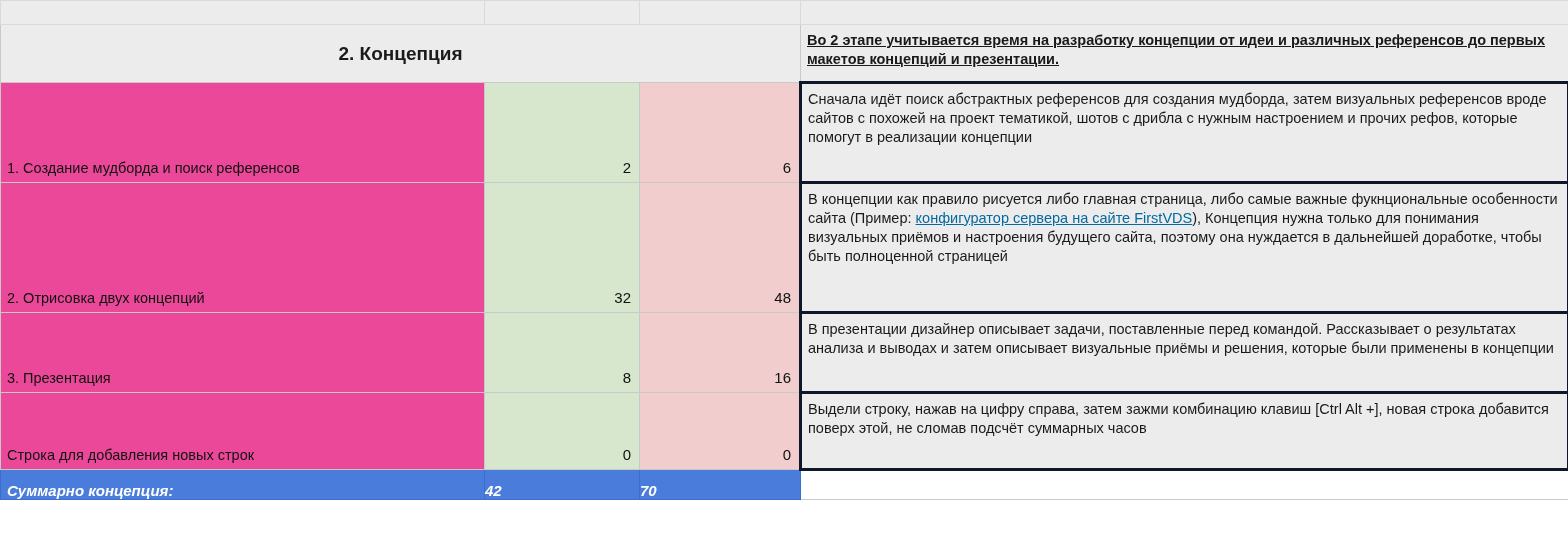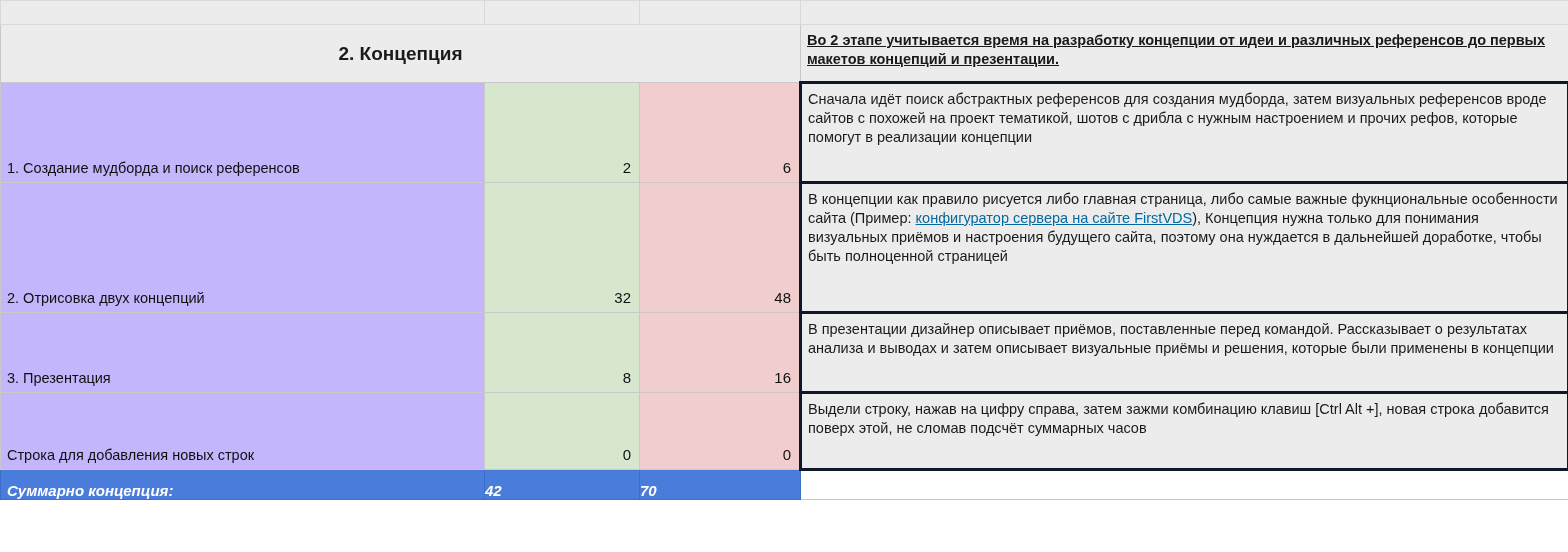--- a/index.html
+++ b/index.html
@@ -68,21 +68,21 @@
     font-weight: bold;
     color: #1a1a1a;
     padding: 6px 8px 6px 6px;
     vertical-align: top;
     line-height: 1.28;
     text-decoration: underline;
   }
 
   
   .data-row td.label {
-    background: #c4b5fd;
+    background: #ec4899;
     border: 1px solid #c9c9c9;
     font-size: 14.5px;
     color: #111111;
     padding: 0 6px 6px 6px;
     vertical-align: bottom;
   }
   .data-row td.val-min {
     background: #d7e7cd;
     border: 1px solid #c9c9c9;
     text-align: right;
@@ -169,21 +169,21 @@
       <td class="label">2. Отрисовка двух концепций</td>
       <td class="val-min">32</td>
       <td class="val-max">48</td>
       <td class="desc"><span>В концепции как правило рисуется либо главная страница, либо самые важные фукнциональные особенности сайта (Пример: </span><a href="#">конфигуратор сервера на сайте FirstVDS</a><span>), Концепция нужна только для понимания визуальных приёмов и настроения будущего сайта, поэтому она нуждается в дальнейшей доработке, чтобы быть полноценной страницей</span></td>
     </tr>
 
     <tr class="data-row r3">
       <td class="label">3. Презентация</td>
       <td class="val-min">8</td>
       <td class="val-max">16</td>
-      <td class="desc">В презентации дизайнер описывает приёмов, поставленные перед командой. Рассказывает о результатах анализа и выводах и затем описывает визуальные приёмы и решения, которые были применены в концепции</td>
+      <td class="desc">В презентации дизайнер описывает задачи, поставленные перед командой. Рассказывает о результатах анализа и выводах и затем описывает визуальные приёмы и решения, которые были применены в концепции</td>
     </tr>
 
     <tr class="data-row r4">
       <td class="label">Строка для добавления новых строк</td>
       <td class="val-min">0</td>
       <td class="val-max">0</td>
       <td class="desc">Выдели строку, нажав на цифру справа, затем зажми комбинацию клавиш [Ctrl Alt +], новая строка добавится поверх этой, не сломав подсчёт суммарных часов</td>
     </tr>
 
     <tr class="total-row">

